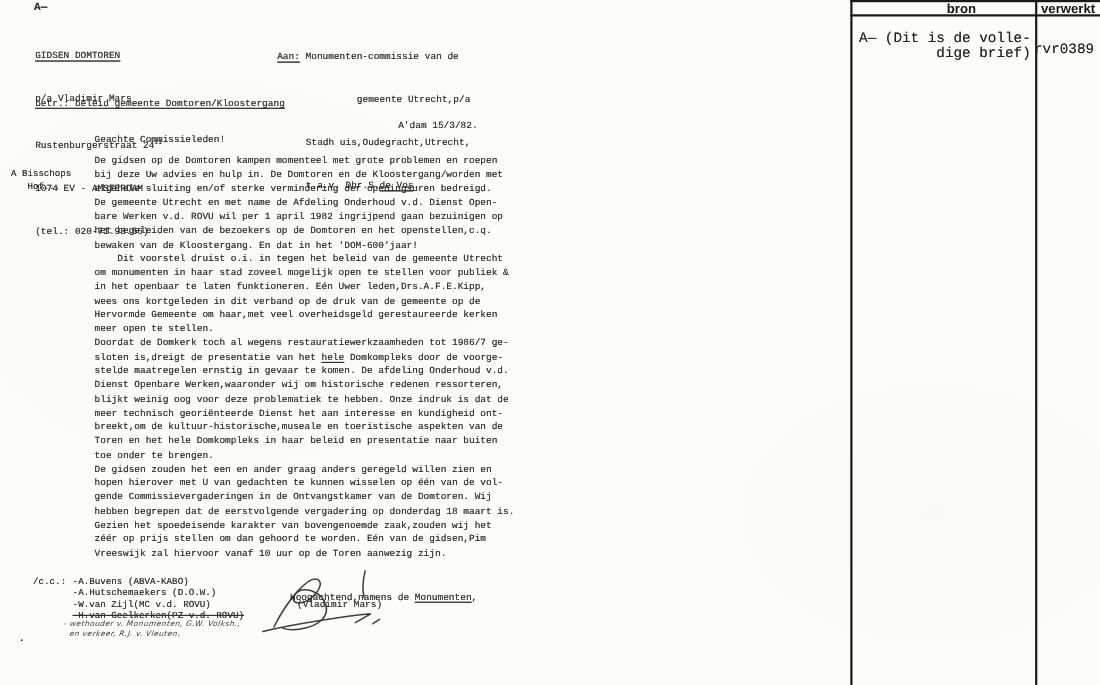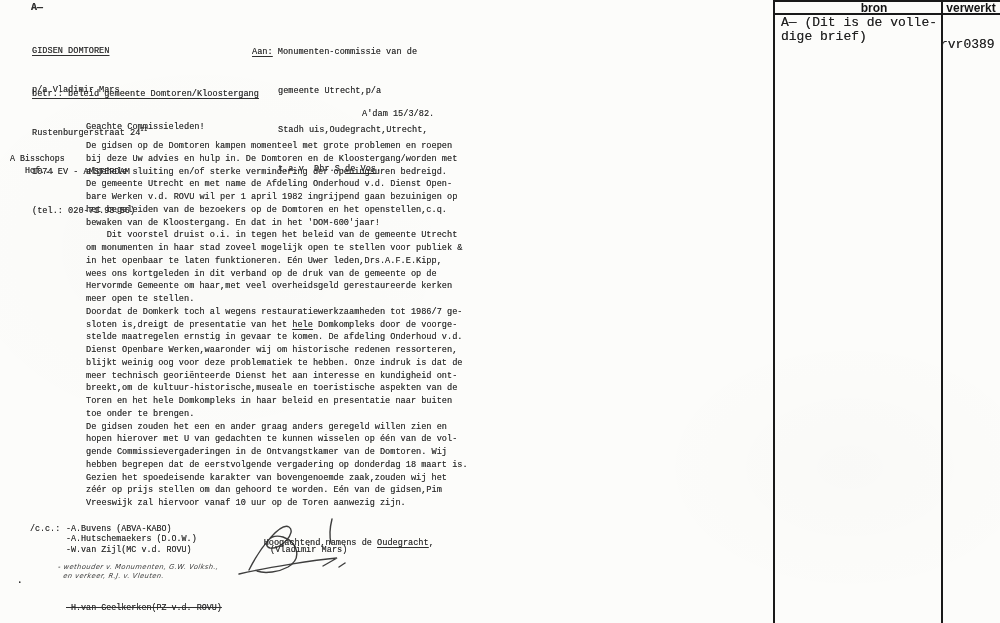--- a/index.html
+++ b/index.html
@@ -10,21 +10,21 @@
         background:
           radial-gradient(ellipse 300px 200px at 85% 75%, rgba(0,0,0,0.012), transparent 70%),
           radial-gradient(ellipse 400px 300px at 20% 40%, rgba(0,0,0,0.01), transparent 70%),
           #fcfcfa;}
   .abs{position:absolute;}
   .typed{font-family:"Liberation Mono",monospace;color:#2f2f2f;
          text-shadow:0 0 .5px rgba(47,47,47,.65);white-space:pre;}
   .sz-body{font-size:8.6px;line-height:12.75px;}
   .sz-head{font-size:8.6px;line-height:13px;}
   .u{text-decoration:underline;text-underline-offset:2px;}
-  .strike{text-decoration:line-through;margin-top:48px;}
+  .strike{text-decoration:line-through;}
   .tline{white-space:pre;}
   .hand{font-family:"DejaVu Sans",sans-serif;font-style:italic;
         font-size:6.8px;line-height:9px;color:#3b3b3b;
         transform:skewX(-8deg);letter-spacing:.4px;white-space:pre;}
   
   .vline{position:absolute;top:0;width:1.6px;height:623px;background:#191919;}
   .hline{position:absolute;height:1.6px;background:#191919;}
   .panel-header{position:absolute;top:1px;font-family:"Liberation Sans",sans-serif;
                 font-weight:700;font-size:12px;color:#141414;text-align:center;}
   .panel-mono{font-family:"Liberation Mono",monospace;font-size:13px;
@@ -44,36 +44,36 @@
     <div>p/a Vladimir Mars</div>
     <div><span>Rustenburgerstraat 24</span><sup>II</sup></div>
     <div>1074 EV - AMSTERDAM</div>
     <div>(tel.: 020-71.93.56)</div>
   </div>
 
   <div class="abs typed sz-head u" style="left:32px;top:88px;text-align:right;">betr.: beleid gemeente Domtoren/Kloostergang</div>
 
   <div class="abs typed sz-head" style="left:252px;top:20px;">
     <div><span class="u">Aan:</span><span> Monumenten-commissie van de</span></div>
-    <div style="padding-left:26px;">gemeente Utrecht,p/a</div>
+    <div style="padding-left:26px;text-align:right;">gemeente Utrecht,p/a</div>
     <div style="padding-left:26px;">Stadh uis,Oudegracht,Utrecht,</div>
     <div style="padding-left:26px;"><span>t.a.v. Dhr.S.</span><span class="u">de Vos</span><span>.</span></div>
   </div>
 
   <div class="abs typed sz-body" style="left:362px;top:108px;">A'dam 15/3/82.</div>
 
   <div class="abs typed" style="left:10px;top:153px;font-size:8.3px;line-height:12px;">A Bisschops
    Hof...</div>
 
   <div class="abs typed sz-body" style="left:86px;top:121px;">Geachte Commissieleden!</div>
 
   <div class="abs typed sz-body" style="left:86px;top:140px;" id="body-lines"><div class="tline">De gidsen op de Domtoren kampen momenteel met grote problemen en roepen</div><div class="tline">bij deze Uw advies en hulp in. De Domtoren en de Kloostergang/worden met</div><div class="tline">algehele sluiting en/of sterke vermindering der openingsuren bedreigd.</div><div class="tline">De gemeente Utrecht en met name de Afdeling Onderhoud v.d. Dienst Open-</div><div class="tline">bare Werken v.d. ROVU wil per 1 april 1982 ingrijpend gaan bezuinigen op</div><div class="tline">het begeleiden van de bezoekers op de Domtoren en het openstellen,c.q.</div><div class="tline">bewaken van de Kloostergang. En dat in het 'DOM-600'jaar!</div><div class="tline">    Dit voorstel druist o.i. in tegen het beleid van de gemeente Utrecht</div><div class="tline">om monumenten in haar stad zoveel mogelijk open te stellen voor publiek &amp;</div><div class="tline">in het openbaar te laten funktioneren. Eén Uwer leden,Drs.A.F.E.Kipp,</div><div class="tline">wees ons kortgeleden in dit verband op de druk van de gemeente op de</div><div class="tline">Hervormde Gemeente om haar,met veel overheidsgeld gerestaureerde kerken</div><div class="tline">meer open te stellen.</div><div class="tline">Doordat de Domkerk toch al wegens restauratiewerkzaamheden tot 1986/7 ge-</div><div class="tline"><span>sloten is,dreigt de presentatie van het </span><span class="u">hele</span><span> Domkompleks door de voorge-</span></div><div class="tline">stelde maatregelen ernstig in gevaar te komen. De afdeling Onderhoud v.d.</div><div class="tline">Dienst Openbare Werken,waaronder wij om historische redenen ressorteren,</div><div class="tline">blijkt weinig oog voor deze problematiek te hebben. Onze indruk is dat de</div><div class="tline">meer technisch georiënteerde Dienst het aan interesse en kundigheid ont-</div><div class="tline">breekt,om de kultuur-historische,museale en toeristische aspekten van de</div><div class="tline">Toren en het hele Domkompleks in haar beleid en presentatie naar buiten</div><div class="tline">toe onder te brengen.</div><div class="tline">De gidsen zouden het een en ander graag anders geregeld willen zien en</div><div class="tline">hopen hierover met U van gedachten te kunnen wisselen op één van de vol-</div><div class="tline">gende Commissievergaderingen in de Ontvangstkamer van de Domtoren. Wij</div><div class="tline">hebben begrepen dat de eerstvolgende vergadering op donderdag 18 maart is.</div><div class="tline">Gezien het spoedeisende karakter van bovengenoemde zaak,zouden wij het</div><div class="tline">zéér op prijs stellen om dan gehoord te worden. Eén van de gidsen,Pim</div><div class="tline">Vreeswijk zal hiervoor vanaf 10 uur op de Toren aanwezig zijn.</div></div>
 
   <div class="abs typed sz-body" style="left:243px;top:524px;">
-    <span>Hoogachtend,namens de </span><span class="u">Oudegracht</span><span>,</span>
+    <span>Hoogachtend,namens de </span><span class="u">Monumenten</span><span>,</span>
   </div>
   <div class="abs typed sz-body" style="left:270px;top:544px;text-align:right;">(Vladimir Mars)</div>
 
   <svg class="sig" style="left:235px;top:516px;" width="120" height="72" viewBox="0 0 120 72">
     <g stroke="#242424" stroke-width="1.4" fill="none" stroke-linecap="round" opacity="0.88">
       <path d="M14,54 C26,30 46,6 54,11 C62,16 46,34 35,32 C27,30 34,17 48,21 C62,26 68,42 53,51 C44,56 30,58 22,55"></path>
       <path d="M4,58 C34,51 80,44 102,42 L88,50"></path>
       <path d="M97,3 C95,11 94,19 96,27"></path>
       <path d="M110,47 L104,51"></path>
     </g>
@@ -89,17 +89,17 @@
   <div class="abs typed" style="left:17px;top:576px;font-size:9px;font-weight:bold;">.</div>
 
   <div class="vline" style="left:773px;"></div>
   <div class="vline" style="left:941px;"></div>
   <div class="hline" style="left:773px;top:0;width:227px;"></div>
   <div class="hline" style="left:773px;top:13px;width:227px;"></div>
 
   <div class="panel-header" style="left:774px;width:200px;">bron</div>
   <div class="panel-header" style="left:942px;width:58px;text-align:center;">verwerkt</div>
 
-  <div class="abs panel-mono" style="left:781px;top:16px;line-height:14px;">A— (Dit is de volle-
+  <div class="abs panel-mono" style="left:781px;top:28px;line-height:14px;text-align:right;">A— (Dit is de volle-
 dige brief)</div>
   <div class="abs panel-mono" style="left:940px;top:37px;">rvr0389</div>
 
 </div>
 
 </body></html>

